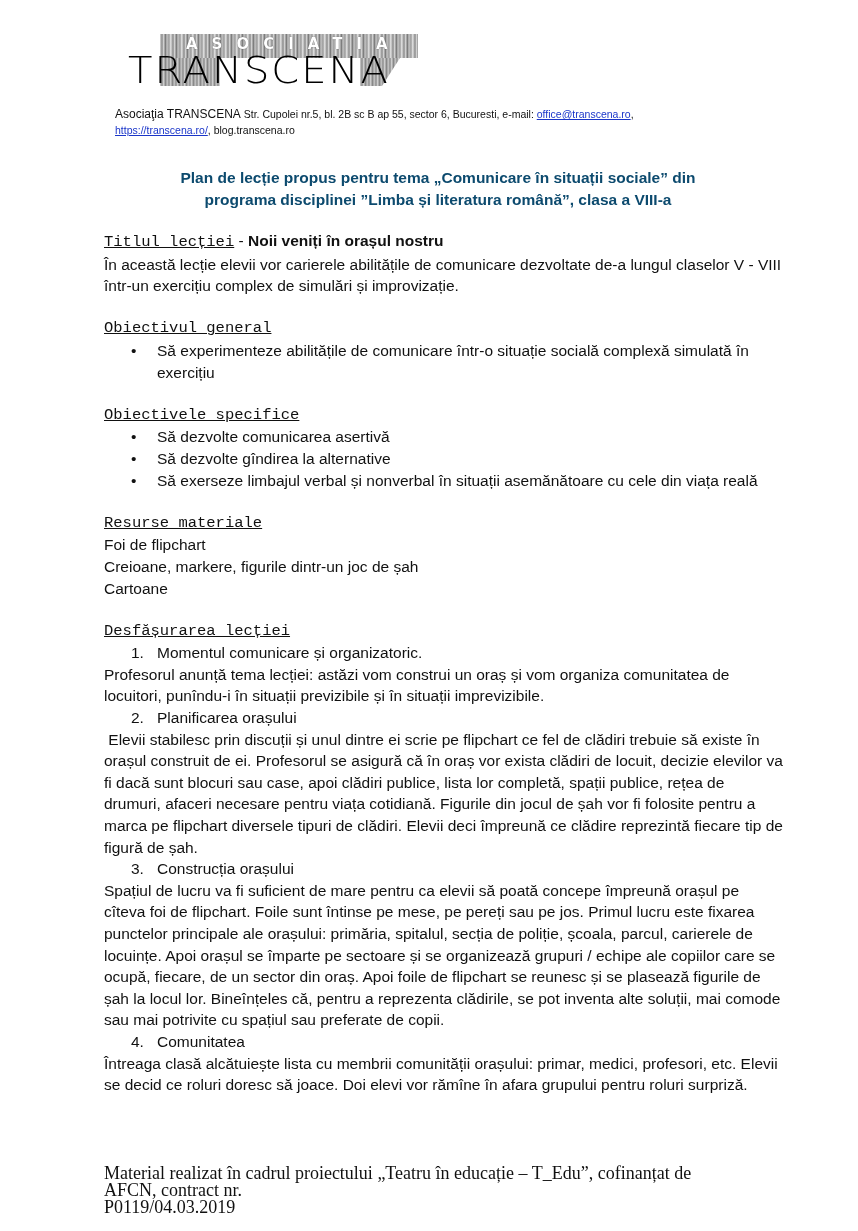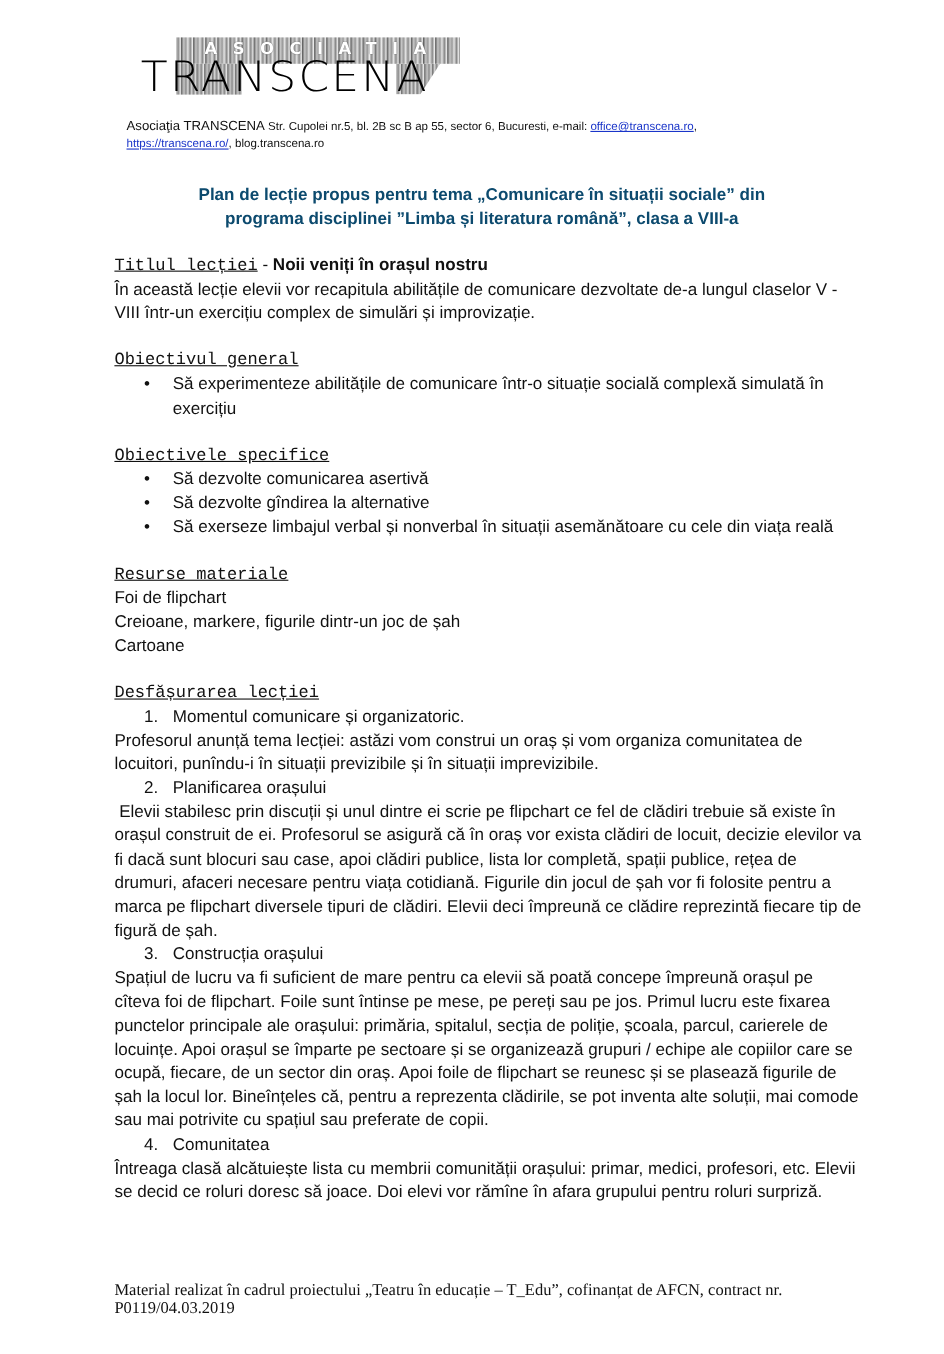--- a/index.html
+++ b/index.html
@@ -55,21 +55,21 @@
   .heading { text-decoration: underline; font-family: Liberation Mono, monospace; }
   .bold { font-weight: bold; }
   ul.bullets { margin: 0; padding: 0; list-style: none; }
   ul.bullets li { position: relative; padding-left: 53px; }
   ul.bullets li::before { content: "\2022"; position: absolute; left: 27px; top: 0; }
   .step { position: relative; padding-left: 53px; }
   .step .num { position: absolute; left: 27px; }
 
   .footer {
     position: absolute; left: 104px; top: 1165px; width: 640px;
-    font-family: "Liberation Serif", serif; font-size: 15px; line-height: 17px; color: #111;
+    font-family: "Liberation Serif", serif; font-size: 18px; line-height: 17px; color: #111;
   }
 </style>
 </head>
 <body>
 
 <div class="page">
 
   <div class="logo">
     <div class="logo-plank"></div>
     <div class="logo-plank-lower"></div>
@@ -87,21 +87,21 @@
     <div>Plan de lecție propus pentru tema „Comunicare în situații sociale” din</div>
     <div>programa disciplinei ”Limba și literatura română”, clasa a VIII-a</div>
   </div>
 
   <div class="body">
 
     <section>
       <div class="block">
         <span class="heading">Titlul lecției</span><span> - </span><span class="bold">Noii veniți în orașul nostru</span>
       </div>
-      <div class="block">În această lecție elevii vor recapitula abilitățile de comunicare dezvoltate de-a lungul claselor V - VIII într-un exercițiu complex de simulări și improvizație.</div>
+      <div class="block">În această lecție elevii vor carierele abilitățile de comunicare dezvoltate de-a lungul claselor V - VIII într-un exercițiu complex de simulări și improvizație.</div>
     </section>
 
     <div class="gap"></div>
 
     <section>
       <div class="block heading">Obiectivul general</div>
       <ul class="bullets">
         <li>Să experimenteze abilitățile de comunicare într-o situație socială complexă simulată în exercițiu</li>
       </ul>
     </section>

